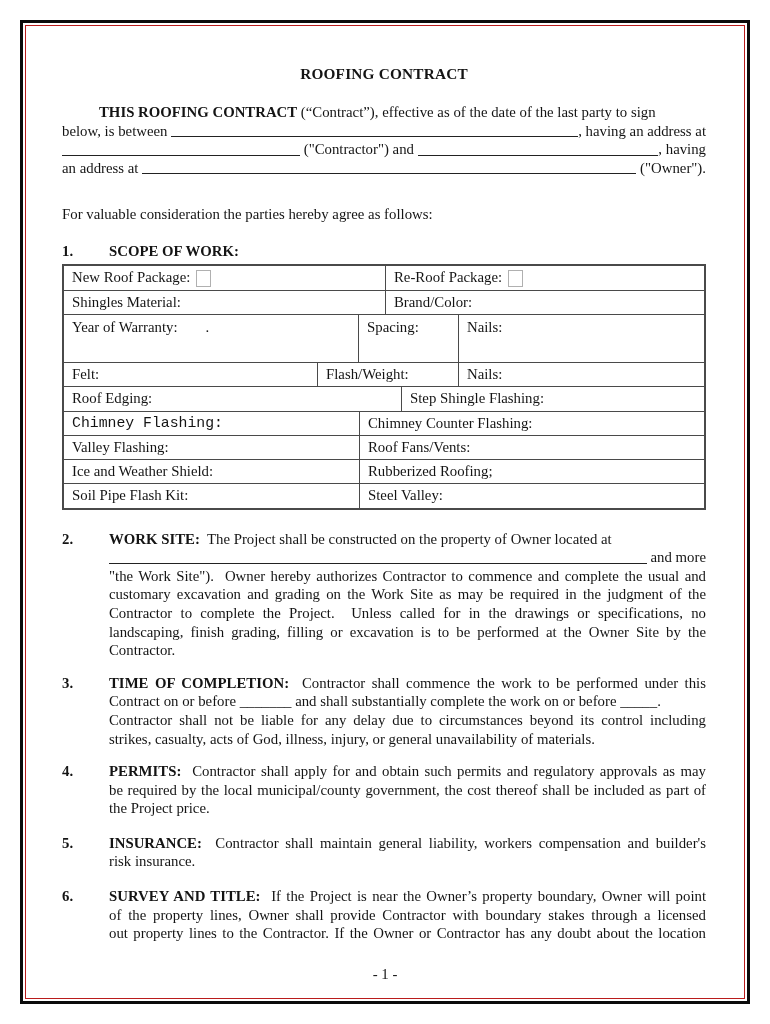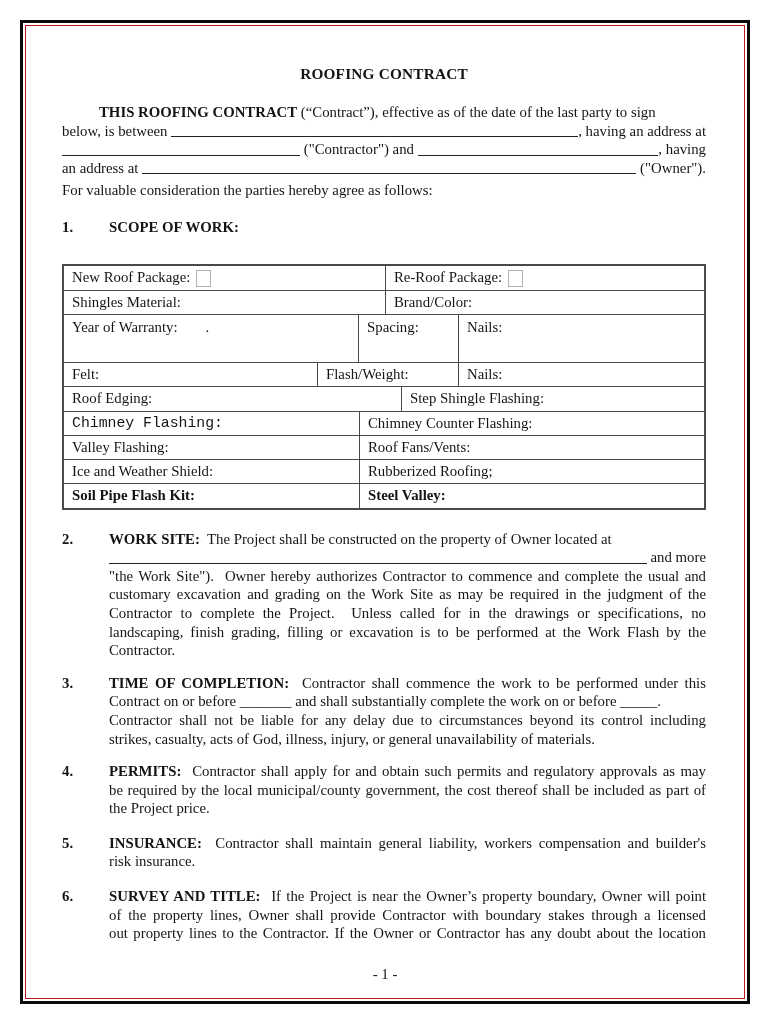--- a/index.html
+++ b/index.html
@@ -15,31 +15,31 @@
   .fline{display:flex;}
   .seg{white-space:pre;}
   .blank{flex:1 1 auto;position:relative;}
   .blank::after{content:"";position:absolute;left:0;right:0;bottom:3px;border-bottom:1px solid #222;}
   .blank-fixed{flex:0 0 238px;}
   .indent1{text-indent:37px;}
   
   .sec{display:flex;}
   .sec .num{flex:0 0 47px;font-weight:bold;}
   .sec .sec-body{flex:1 1 auto;min-width:0;}
-  .consideration{margin-top:4px;}
+  .consideration{margin-top:28px;}
   .sec-scope{margin-top:18px;}
-  .stable{margin-top:27px;border:2px solid #4a4a4a;}
+  .stable{margin-top:3px;border:2px solid #4a4a4a;}
   .sec-2{margin-top:20px;}
   .sec-3{margin-top:14px;}
   .sec-4{margin-top:14px;}
   .sec-5{margin-top:16px;}
   .sec-6{margin-top:16px;}
   
   .trow{display:flex;border-bottom:1px solid #4a4a4a;box-sizing:border-box;}
-  .trow:last-child{border-bottom:none;font-weight:bold;}
+  .trow:last-child{border-bottom:none;}
   .tcell{display:flex;align-items:center;padding-left:8px;box-sizing:border-box;border-right:1px solid #4a4a4a;overflow:hidden;}
   .tcell.last{border-right:none;flex:1 1 auto;}
   .row-std{height:24px;}
   .row-r1{height:25px;}
   .row-r5{height:25px;}
   .row-tall{height:48px;}
   .row-tall .tcell{align-items:flex-start;padding-top:3px;}
   .cbx{display:inline-block;width:13px;height:15px;border:1px solid #b0b0b0;background:#fff;margin-left:6px;transform:translateY(1px);}
   .dot-gap{display:inline-block;width:28px;}
   .footer{position:absolute;left:0;right:0;bottom:14px;text-align:center;}
@@ -168,21 +168,21 @@
     <div class="num">2.</div>
     <div class="sec-body">
       <div class="nline"><span class="bold">WORK SITE:</span><span>&nbsp; The Project shall be constructed on the property of Owner located at</span></div>
       <div class="fline">
         <span class="blank"></span>
         <span class="seg"> and more</span>
       </div>
       <div class="jline">"the Work Site").&nbsp; Owner hereby authorizes Contractor to commence and complete the usual and</div>
       <div class="jline">customary excavation and grading on the Work Site as may be required in the judgment of the</div>
       <div class="jline">Contractor to complete the Project.&nbsp; Unless called for in the drawings or specifications, no</div>
-      <div class="jline">landscaping, finish grading, filling or excavation is to be performed at the Work Flash by the</div>
+      <div class="jline">landscaping, finish grading, filling or excavation is to be performed at the Owner Site by the</div>
       <div class="nline">Contractor.</div>
     </div>
   </div>
 
   <div class="sec sec-3">
     <div class="num">3.</div>
     <div class="sec-body">
       <div class="jline"><span class="bold">TIME OF COMPLETION:</span><span>&nbsp; Contractor shall commence the work to be performed under this</span></div>
       <div class="nline">Contract on or before _______ and shall substantially complete the work on or before _____.</div>
       <div class="jline">Contractor shall not be liable for any delay due to circumstances beyond its control including</div>

